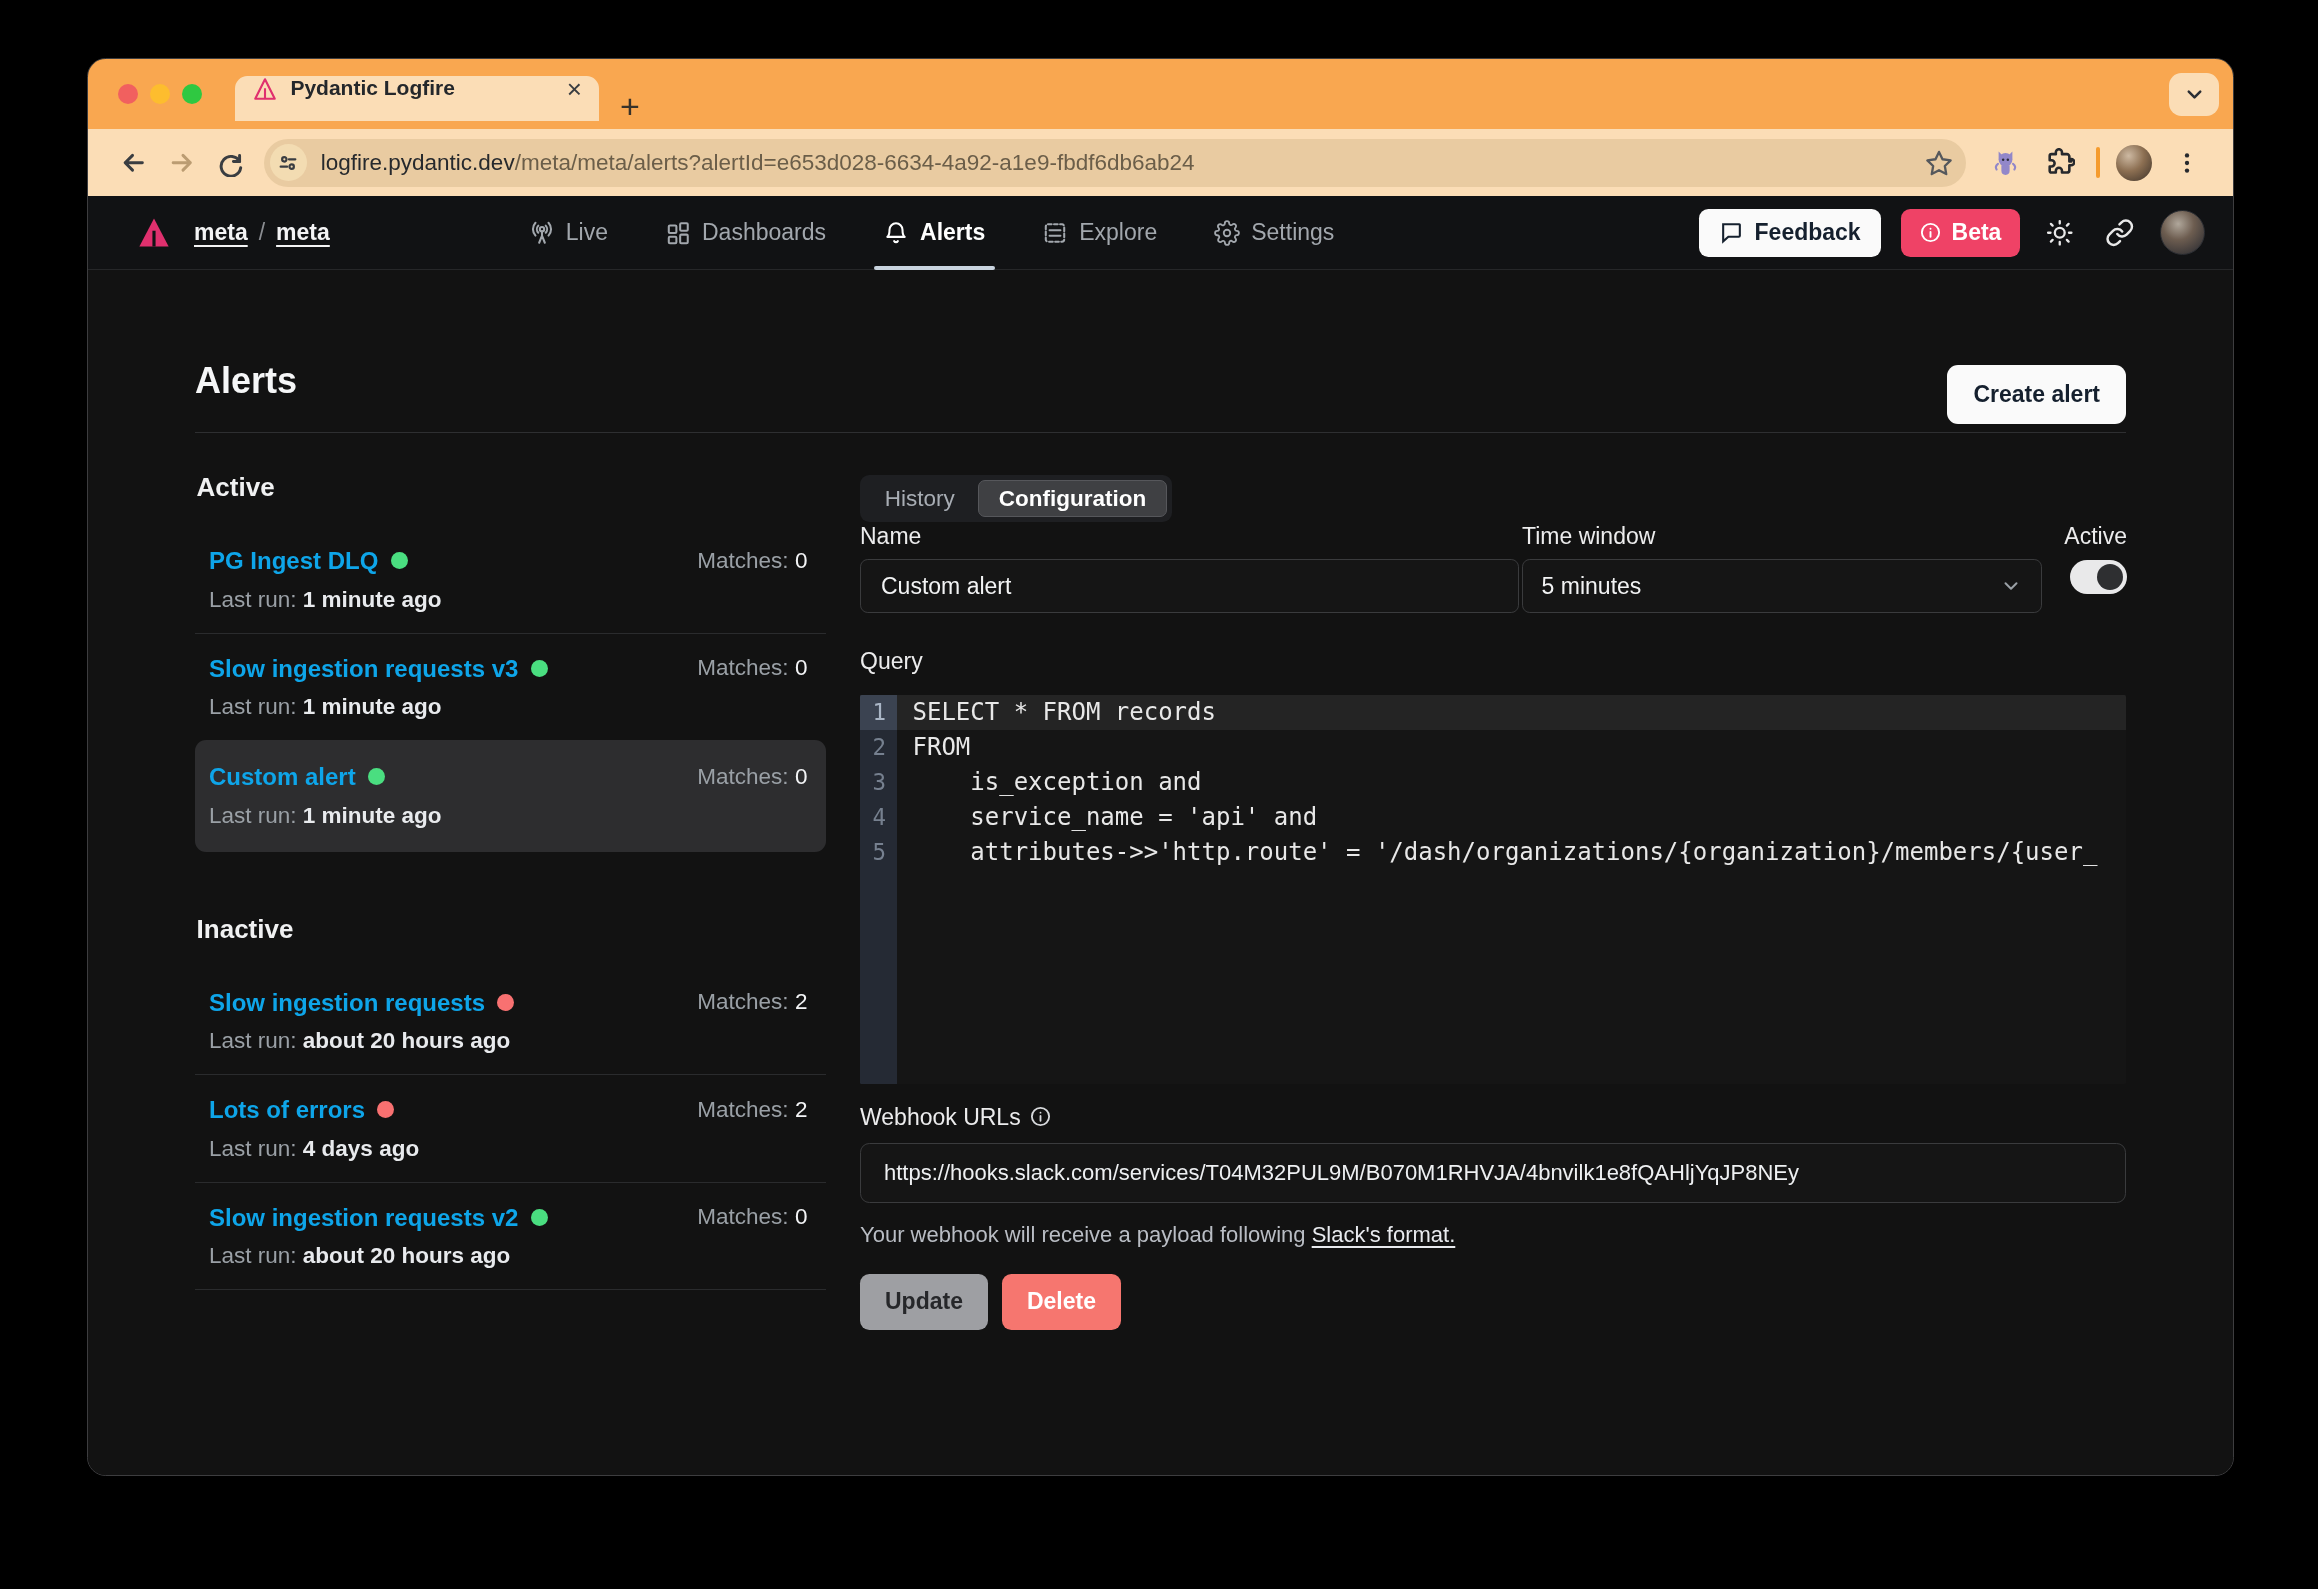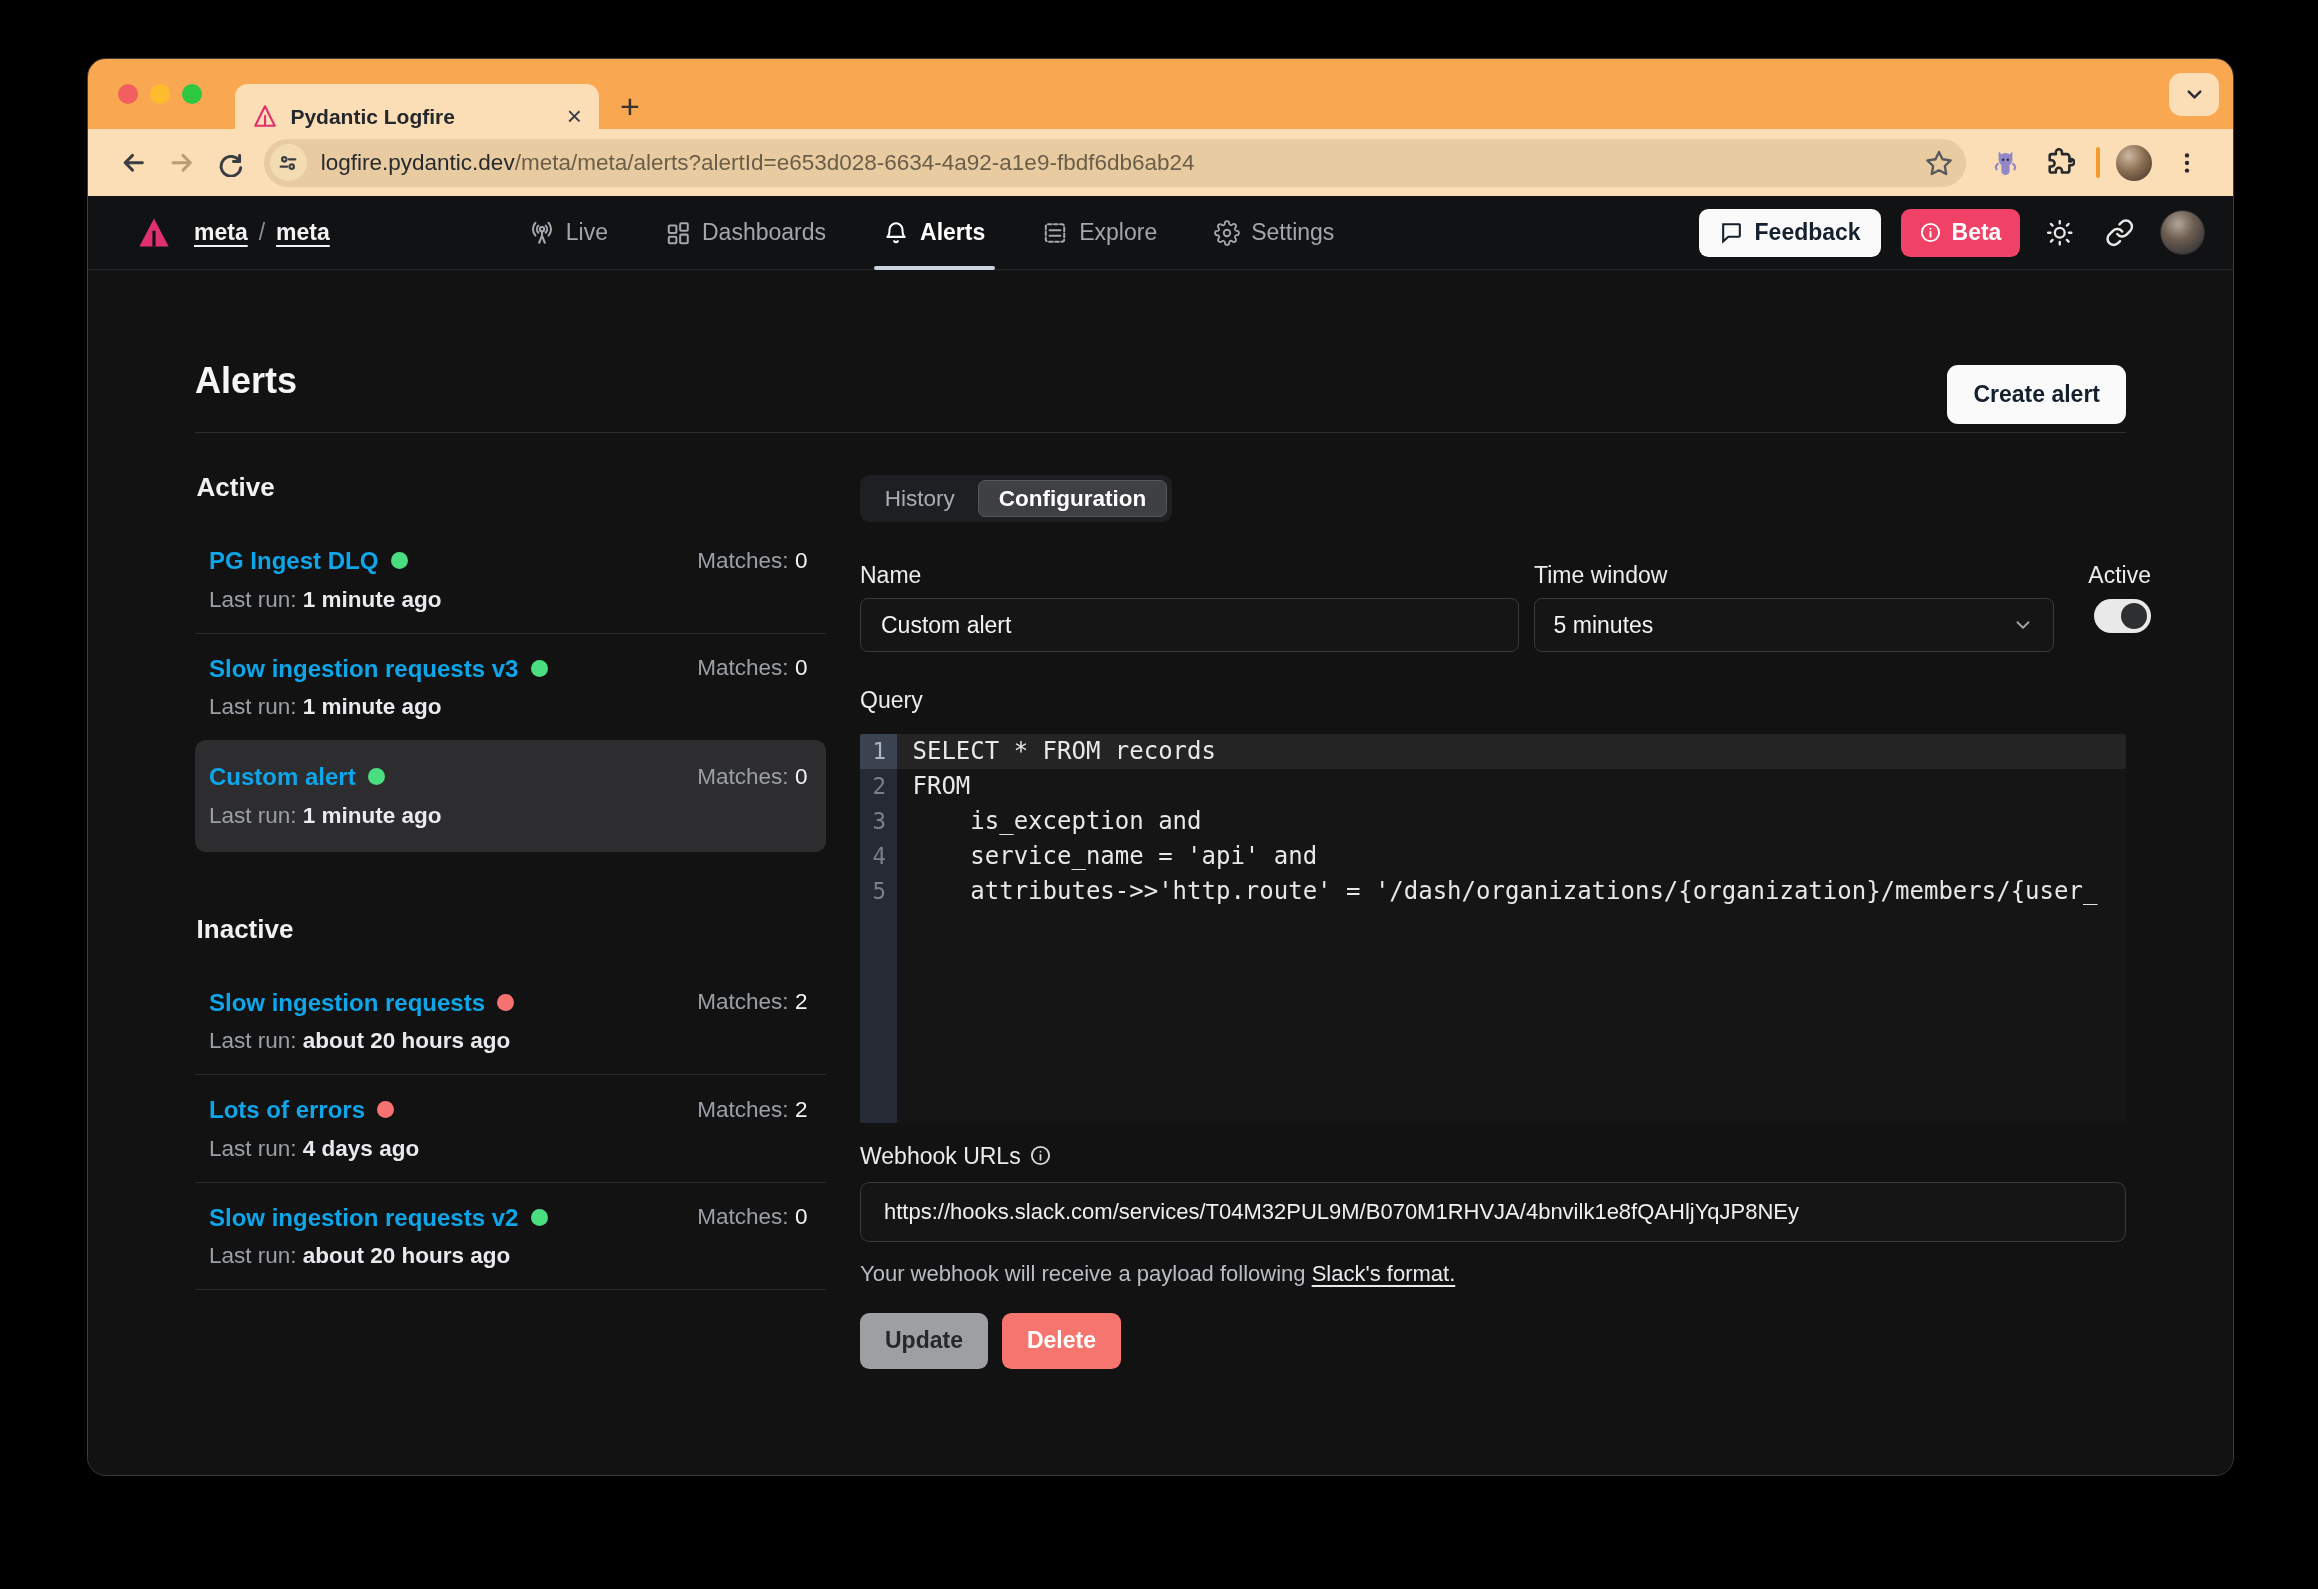--- a/index.html
+++ b/index.html
@@ -4,22 +4,22 @@
 <style>
   html,body{margin:0;padding:0;width:2319px;height:1590px;background:#000;overflow:hidden;
     font-family:"Liberation Sans",sans-serif;-webkit-font-smoothing:antialiased;}
   .window{position:absolute;left:87px;top:58px;width:2145px;height:1416px;background:#121212;
     border:1.6px solid #3d3d3f;border-radius:18.6px;overflow:hidden;display:flex;flex-direction:column;}
   
   .tabstrip{position:relative;height:70px;background:#f9a750;flex:none;}
   .lights{position:absolute;left:29.5px;top:25px;display:flex;gap:12.4px;}
   .light{width:20px;height:20px;border-radius:50%;}
   .light.red{background:#f1605f}.light.yellow{background:#fdbd2e}.light.green{background:#2fc841}
-  .tab{position:absolute;left:147px;top:25px;width:364px;height:45px;background:#fbddb6;
-    border-radius:12.4px 12.4px 0 0;display:flex;align-items:flex-end;padding:0 17px;box-sizing:border-box;}
+  .tab{position:absolute;left:147px;top:17px;width:364px;height:45px;background:#fbddb6;
+    border-radius:12.4px 12.4px 0 0;display:flex;align-items:flex-start;padding:0 17px;box-sizing:border-box;}
   .tab-title{font-size:21px;font-weight:700;color:#24272b;margin-left:12.4px;flex:1;white-space:nowrap;overflow:hidden;}
   .tab-close{font-size:26px;color:#3a3d41;line-height:1;cursor:default;}
   .newtab{position:absolute;left:532px;top:29.5px;font-size:34px;color:#38322a;line-height:34px;}
   .tab-chevron-btn{position:absolute;right:14px;top:14px;width:50px;height:43px;border-radius:12.4px;
     background:#fbddb6;display:flex;align-items:center;justify-content:center;}
   
   .toolbar{height:67px;background:#fbddb6;flex:none;display:flex;align-items:center;padding:0 26px;gap:7.8px;box-sizing:border-box;}
   .navbtn{width:40px;height:40px;display:flex;align-items:center;justify-content:center;flex:none;}
   .urlpill{flex:1;height:48px;background:#e9cba1;border-radius:24px;margin:0 11px 0 6.2px;
     display:flex;align-items:center;padding:0 7.8px 0 6.2px;box-sizing:border-box;min-width:0;}
@@ -68,21 +68,21 @@
   .dot-red{background:#f87171;}
   .matches{margin-left:auto;font-size:22.5px;color:#9aa0a6;}
   .matches b{color:#f3f4f6;font-weight:500;}
   .lastrun{margin-top:11px;font-size:22.5px;color:#9aa0a6;line-height:26px;}
   .lastrun b{color:#e8eaed;font-weight:700;}
   
   .right-col{position:absolute;left:772px;top:205px;width:1266px;}
   .segmented{display:inline-flex;background:#1e1f22;border-radius:9.3px;padding:4.7px;gap:3.1px;height:47px;box-sizing:border-box;}
   .seg{height:37px;line-height:37px;padding:0 20px;font-size:22.5px;color:#a8adb4;border-radius:7px;}
   .seg.selected{background:#3f4043;color:#ffffff;font-weight:600;border:0.8px solid #56575b;line-height:36px;box-sizing:border-box;}
-  .form-grid{display:grid;grid-template-columns:659px 520px 82px;column-gap:15px;margin-top:39px;}
+  .form-grid{display:grid;grid-template-columns:659px 520px 82px;column-gap:3px;}
   .fld-label{font-size:23px;color:#ececed;height:28px;line-height:28px;}
   .fld-label.right{text-align:right;}
   .text-input{margin-top:9.3px;height:54px;background:#151515;border:1.6px solid #3a3b3d;border-radius:7.8px;
     color:#f2f3f4;font-size:23px;padding:0 20px;box-sizing:border-box;font-family:"Liberation Sans",sans-serif;outline:none;width:100%;}
   .select{margin-top:9.3px;height:54px;border:1.6px solid #3a3b3d;border-radius:7.8px;background:#151515;
     display:flex;align-items:center;padding:0 18.6px;font-size:23px;color:#f2f3f4;justify-content:space-between;box-sizing:border-box;}
   .toggle{margin-top:10px;width:57px;height:34px;border-radius:17px;background:#e9e9ea;position:relative;justify-self:end;}
   .toggle .knob{position:absolute;right:3.9px;top:3.9px;width:26px;height:26px;border-radius:50%;background:#2e2f31;}
   .query-label{margin-top:34px;font-size:23px;color:#ececed;height:28px;line-height:28px;}
   .editor{position:relative;margin-top:20px;height:389px;background:#151515;overflow:hidden;border-radius:1.6px;}

